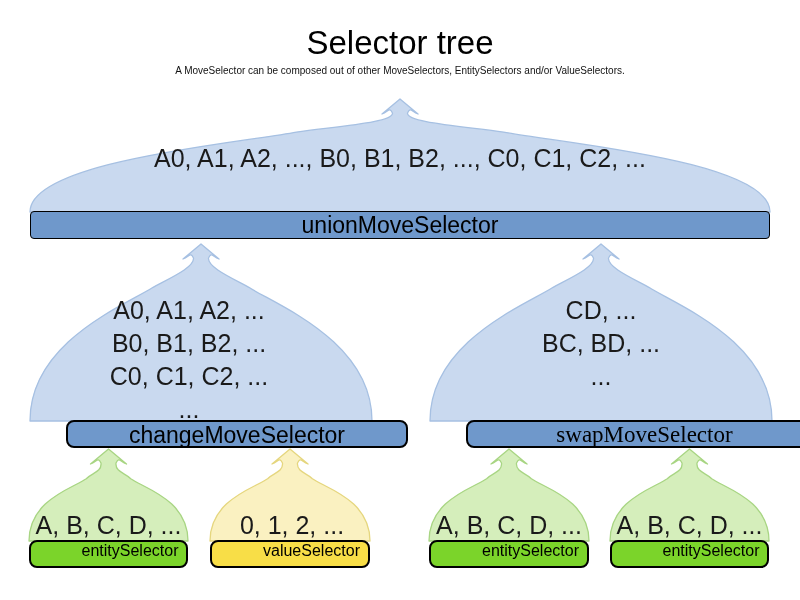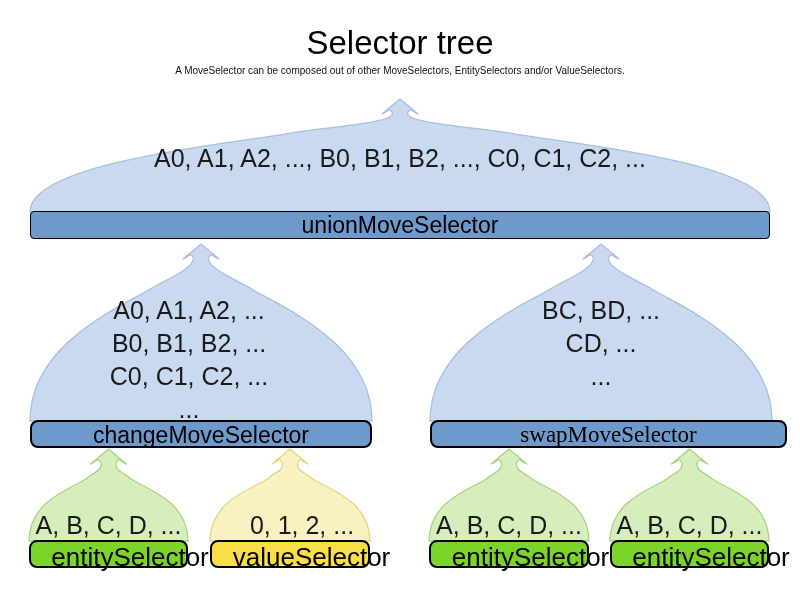--- a/index.html
+++ b/index.html
@@ -22,22 +22,22 @@
     position:absolute;text-align:center;font-size:25px;color:#1a1a1a;
   }
   .ftext > div{line-height:33px;}
   .ftext.wide > div{line-height:35px;}
   .bar{
     position:absolute;height:28px;box-sizing:border-box;
     border:2px solid #000;display:flex;align-items:flex-start;justify-content:center;
     font-size:23px;color:#000000;
   }
   .bar-top{border-radius:4px;border-width:1.5px;}
-  .bar-mid{border-radius:8px;}
-  .bar-small{border-radius:8px;font-size:26px;padding-left:43px;}
+  .bar-mid{border-radius:8px;margin-left:36px;}
+  .bar-small{border-radius:8px;font-size:16px;padding-left:43px;}
 </style>
 </head>
 <body>
 
 <div>
 
   <div class="abs title">Selector tree</div>
   <div class="abs subtitle">A MoveSelector can be composed out of other MoveSelectors, EntitySelectors and/or ValueSelectors.</div>
 
   <svg class="funnel" style="left:30px;top:99px;width:740px;height:113px" viewBox="0 0 740 113">
@@ -60,42 +60,42 @@
     <div>...</div>
   </div>
   <div class="bar bar-mid" style="left: 30px; top: 420px; width: 342px; background: rgb(111, 152, 203);">
     <span>changeMoveSelector</span>
   </div>
 
   <svg class="funnel" style="left:430px;top:244px;width:342px;height:177px" viewBox="0 0 342 177">
       <path d="M 171 0 L 189 15 C 182 12 181.5 8 178.5 14 C 177.5 23 199.02 32.7 218.88 43.32 C 246.23999999999998 61.02 342 97.35000000000001 342 177 L 0 177 C 0 97.35000000000001 95.76 61.02 123.12 43.32 C 142.98 32.7 164.5 23 163.5 14 C 160.5 8 160 12 153 15 Z" fill="#c9d9ef" stroke="#a6c0e2"></path>
     </svg>
   <div class="ftext" style="left:430px;top:294px;width:342px">
+    <div>CD, ...</div>
     <div>BC, BD, ...</div>
-    <div>CD, ...</div>
     <div>...</div>
   </div>
   <div class="bar bar-mid" style="left: 430px; top: 420px; width: 357px; background: rgb(111, 152, 203); font-family: Liberation Serif, serif;">
     <span>swapMoveSelector</span>
   </div>
 
   <svg class="funnel" style="left:29px;top:449px;width:159px;height:92px" viewBox="0 0 159 92">
       <path d="M 79.5 0 L 97.5 15 C 90.5 12 90 8 87 14 C 86 23 96.53999999999999 24.200000000000003 101.76 29.72 C 114.47999999999999 38.92 159 50.6 159 92 L 0 92 C 0 50.6 44.52 38.92 57.239999999999995 29.72 C 62.46 24.200000000000003 73 23 72 14 C 69 8 68.5 12 61.5 15 Z" fill="#d5eebb" stroke="#a8d583"></path>
     </svg>
   <div class="ftext" style="left:29px;top:509px;width:159px">
     <div>A, B, C, D, ...</div>
   </div>
   <div class="bar bar-small" style="left: 29px; top: 540px; width: 159px; background: rgb(123, 212, 42);">
     <span>entitySelector</span>
   </div>
 
   <svg class="funnel" style="left:210px;top:449px;width:160px;height:92px" viewBox="0 0 160 92">
       <path d="M 80 0 L 98 15 C 91 12 90.5 8 87.5 14 C 86.5 23 97.1 24.200000000000003 102.4 29.72 C 115.19999999999999 38.92 160 50.6 160 92 L 0 92 C 0 50.6 44.800000000000004 38.92 57.599999999999994 29.72 C 62.9 24.200000000000003 73.5 23 72.5 14 C 69.5 8 69 12 62 15 Z" fill="#faf1c1" stroke="#e5d67e"></path>
     </svg>
-  <div class="ftext" style="left:222px;top:509px;width:160px">
+  <div class="ftext" style="left:212px;top:509px;width:160px">
     <div>0, 1, 2, ...</div>
   </div>
   <div class="bar bar-small" style="left: 210px; top: 540px; width: 160px; background: rgb(248, 222, 71);">
     <span>valueSelector</span>
   </div>
 
   <svg class="funnel" style="left:429px;top:449px;width:160px;height:92px" viewBox="0 0 160 92">
       <path d="M 80 0 L 98 15 C 91 12 90.5 8 87.5 14 C 86.5 23 97.1 24.200000000000003 102.4 29.72 C 115.19999999999999 38.92 160 50.6 160 92 L 0 92 C 0 50.6 44.800000000000004 38.92 57.599999999999994 29.72 C 62.9 24.200000000000003 73.5 23 72.5 14 C 69.5 8 69 12 62 15 Z" fill="#d5eebb" stroke="#a8d583"></path>
     </svg>
   <div class="ftext" style="left:429px;top:509px;width:160px">

